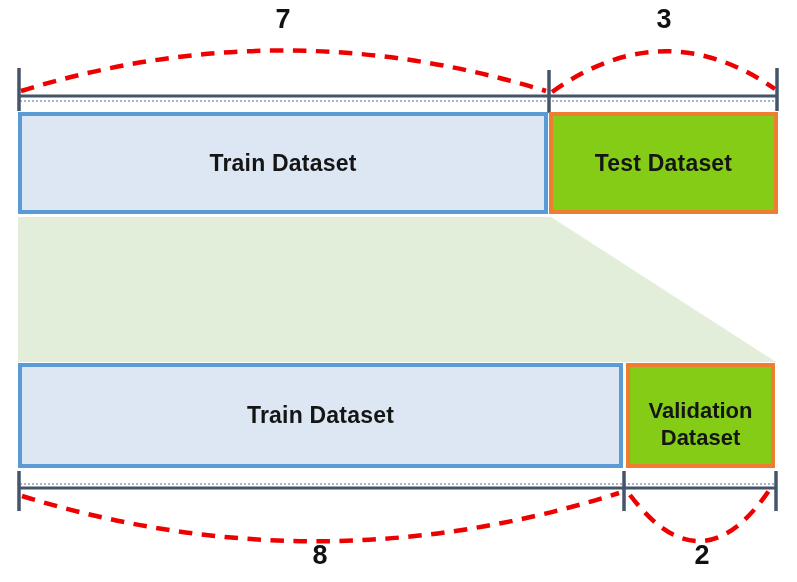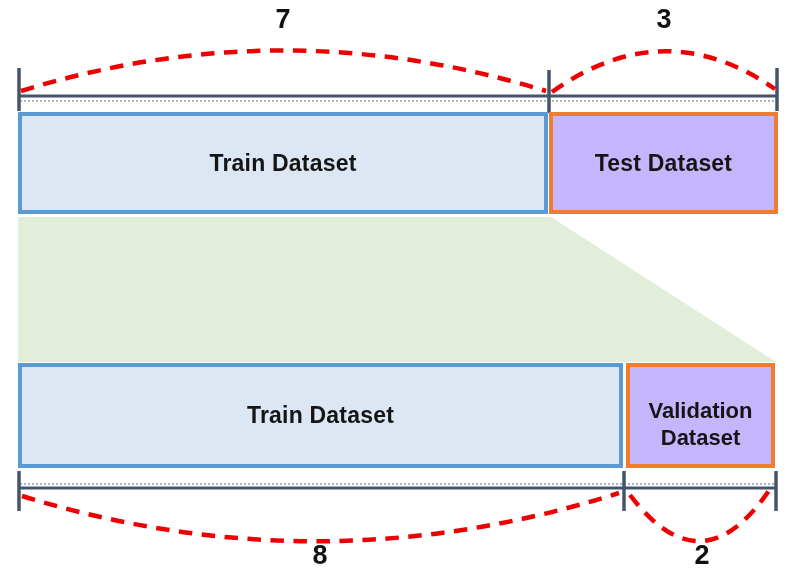--- a/index.html
+++ b/index.html
@@ -28,21 +28,21 @@
     text-align: center;
     font-weight: bold;
     color: #151515;
     box-sizing: border-box;
   }
   .box-blue {
     background: #dce7f3;
     border: 4px solid #5b9bd5;
   }
   .box-orange {
-    background: #c4b5fd;
+    background: #84cc16;
     border: 4px solid #ed7d31;
   }
   .box-label-lg { font-size: 23px; letter-spacing: 0.2px; }
   .box-label-md { font-size: 22px; line-height: 1.25; margin-top: 17px; }
   .measure-num {
     position: absolute;
     width: 80px;
     text-align: center;
     font-size: 27px;
     font-weight: bold;

